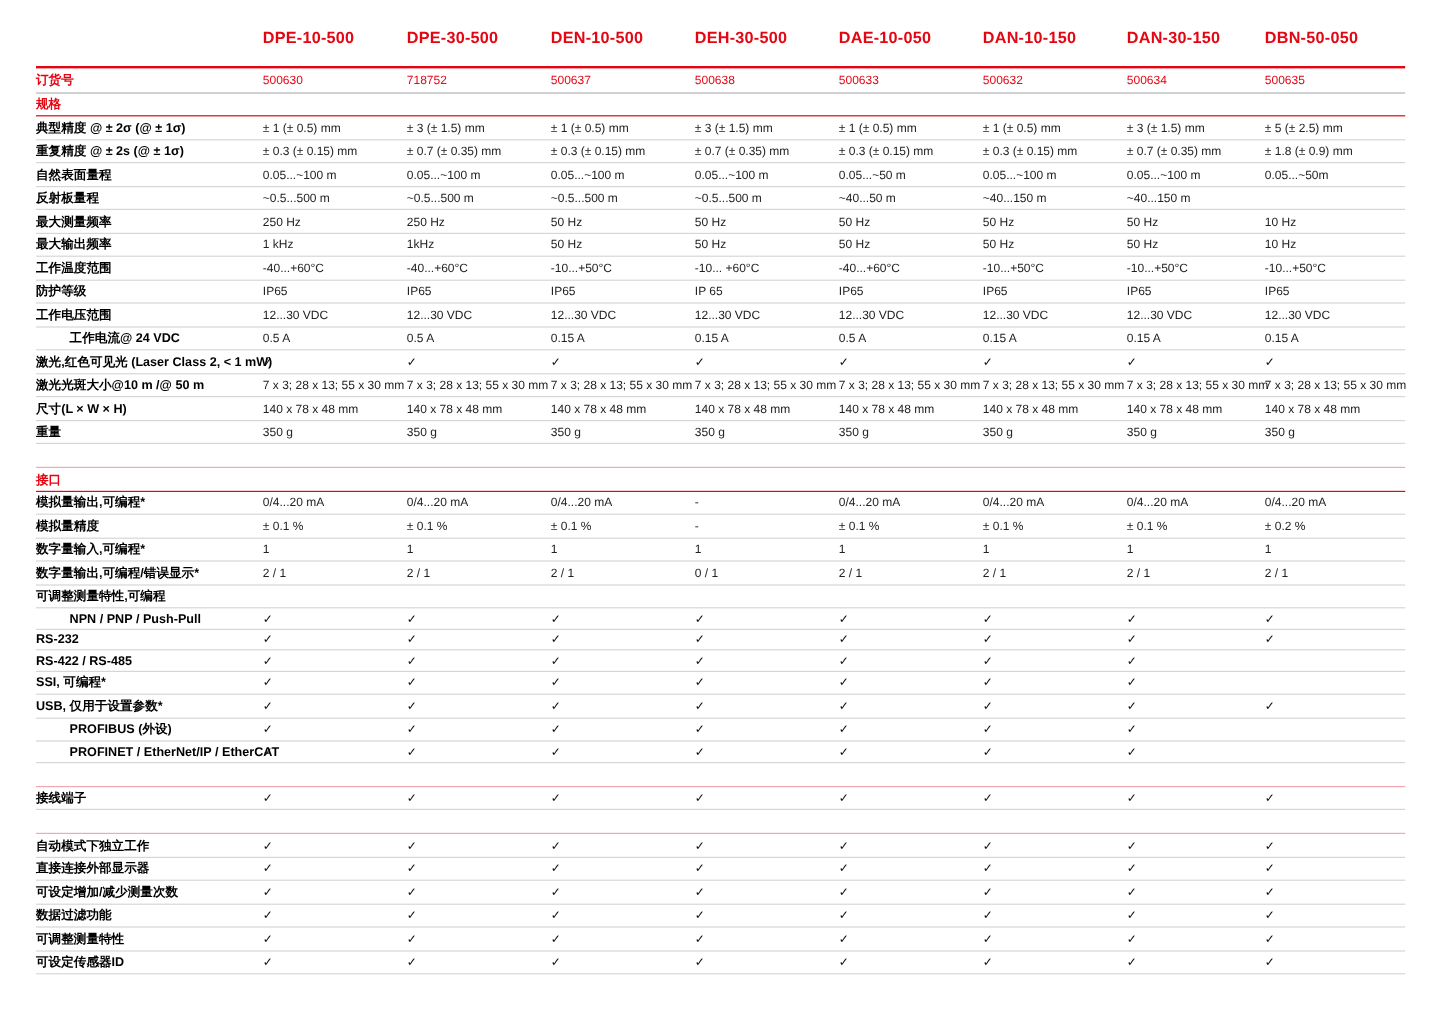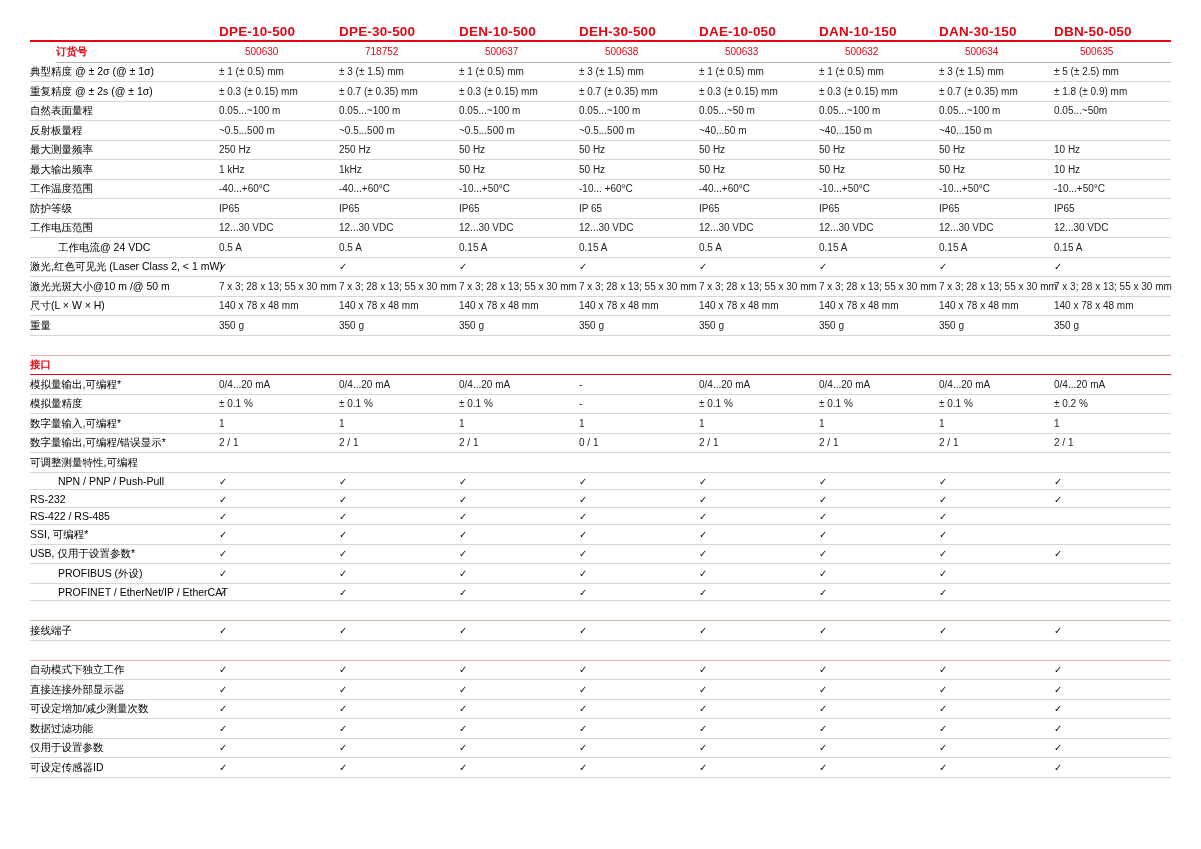--- a/index.html
+++ b/index.html
@@ -13,37 +13,37 @@
   .page { padding: 24px 30px 0 30px; width: 1201px; }
 
   .grid {
     display: grid;
     grid-template-columns: 189px 120px 120px 120px 120px 120px 120px 115px 117px;
     align-items: baseline;
   }
   .grid > div { white-space: nowrap; overflow: visible; }
 
   
-  .models-row { border-bottom: 2px solid var(--red); padding-bottom: 1px; }
+  .models-row { border-bottom: 2px solid var(--red); padding-bottom: 16px; }
   .model-cell { font-size: 13.5px; font-weight: 700; color: var(--red); letter-spacing: 0.2px; }
 
   
-  .order-row { padding: 2.5px 0 3px 0; border-bottom: 1px solid #b3b3b3; margin-left: 26px; }
+  .order-row { padding: 2.5px 0 3px 0; border-bottom: 1px solid #b3b3b3; }
   .order-label { font-size: 10.5px; font-weight: 700; color: var(--red); }
   .order-val { font-size: 10px; color: var(--red); }
 
   
   .section { margin-top: 0; }
   .section.gap-before { margin-top: 19px; border-top: 1px solid #f0aaae; }
   .section-title-row { padding: 2.5px 0 2px 0; border-bottom: 1.5px solid var(--red); }
   .section-title { font-size: 10.5px; font-weight: 700; color: var(--red); }
 
   
   .data-row { border-bottom: 1px solid #d6d6d6; padding: 2.5px 0 2px 0; min-height: 16px; }
-  .row-label { font-size: 10.5px; font-weight: 400; color: #000; }
+  .row-label { font-size: 10.5px; font-weight: 700; color: #000; }
   .row-label.indent { padding-left: 28px; }
   .cell { font-size: 10px; color: #222; }
   .cell.check { font-size: 10px; color: #111; }
 </style>
 </head>
 <body>
 
 <div class="page">
   <div id="spec-table">
       <div class="grid models-row">
@@ -62,20 +62,23 @@
         <div class="order-val">500630</div>
         <div class="order-val">718752</div>
         <div class="order-val">500637</div>
         <div class="order-val">500638</div>
         <div class="order-val">500633</div>
         <div class="order-val">500632</div>
         <div class="order-val">500634</div>
         <div class="order-val">500635</div>
       </div>
       <div class="section">
+        <div class="grid section-title-row">
+          <div class="section-title">规格</div>
+        </div>
         <div class="grid data-row">
           <div class="row-label">典型精度 @ ± 2σ (@ ± 1σ)</div>
           <div class="cell">± 1 (± 0.5) mm</div>
           <div class="cell">± 3 (± 1.5) mm</div>
           <div class="cell">± 1 (± 0.5) mm</div>
           <div class="cell">± 3 (± 1.5) mm</div>
           <div class="cell">± 1 (± 0.5) mm</div>
           <div class="cell">± 1 (± 0.5) mm</div>
           <div class="cell">± 3 (± 1.5) mm</div>
           <div class="cell">± 5 (± 2.5) mm</div>
@@ -413,21 +416,21 @@
           <div class="cell check">✓</div>
           <div class="cell check">✓</div>
           <div class="cell check">✓</div>
           <div class="cell check">✓</div>
           <div class="cell check">✓</div>
           <div class="cell check">✓</div>
           <div class="cell check">✓</div>
           <div class="cell check">✓</div>
         </div>
         <div class="grid data-row">
-          <div class="row-label">仅用于设置参数</div>
+          <div class="row-label">可调整测量特性</div>
           <div class="cell check">✓</div>
           <div class="cell check">✓</div>
           <div class="cell check">✓</div>
           <div class="cell check">✓</div>
           <div class="cell check">✓</div>
           <div class="cell check">✓</div>
           <div class="cell check">✓</div>
           <div class="cell check">✓</div>
         </div>
         <div class="grid data-row">

